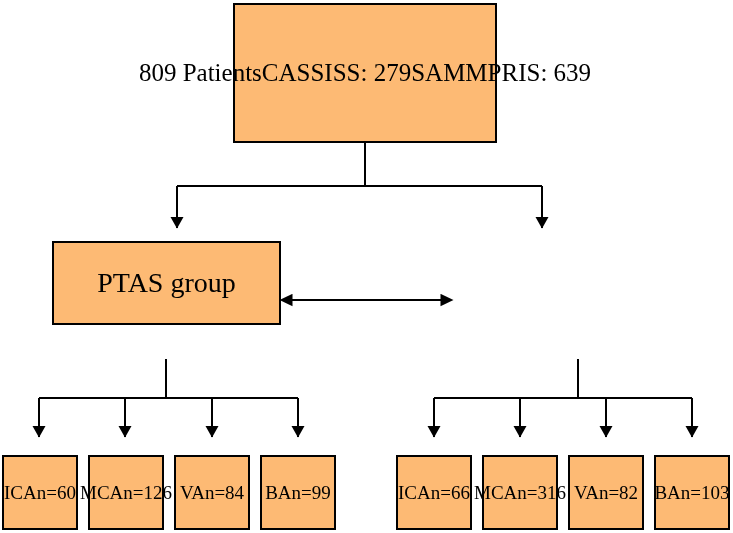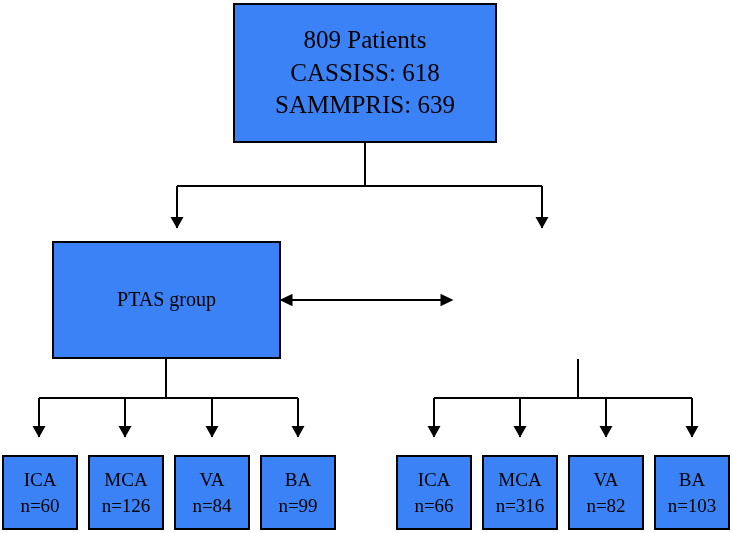--- a/index.html
+++ b/index.html
@@ -22,23 +22,23 @@
     top: 0;
     left: 0;
     width: 733px;
     height: 533px;
     display: block;
   }
   .node-box {
     position: absolute;
     box-sizing: border-box;
     border: 2px solid #000000;
-    background: #3b82f6;
+    background: #fdba74;
     display: flex;
-    flex-direction: column;
+    flex-direction: row;
     align-items: center;
     justify-content: center;
     text-align: center;
     color: #000000;
     font-family: "Liberation Serif", "DejaVu Serif", serif;
   }
   .node-box .line {
     display: block;
     white-space: nowrap;
   }
@@ -48,22 +48,22 @@
     top: 3px;
     width: 264px;
     height: 140px;
     font-size: 25px;
     line-height: 1.30;
   }
   
   .group-box {
     top: 241px;
     width: 229px;
-    height: 118px;
-    font-size: 20px;
+    height: 84px;
+    font-size: 28px;
     line-height: 1.28;
   }
   #node-group-ptas { left: 52px; }
   #node-group-medical { left: 451px; }
   
   .leaf-box {
     top: 455px;
     width: 76px;
     height: 75px;
     font-size: 19px;
@@ -113,21 +113,21 @@
       <path d="M 434 398 L 434 437" marker-end="url(#arrow-down)"></path>
       <path d="M 520 398 L 520 437" marker-end="url(#arrow-down)"></path>
       <path d="M 606 398 L 606 437" marker-end="url(#arrow-down)"></path>
       <path d="M 692 398 L 692 437" marker-end="url(#arrow-down)"></path>
 
     </g>
   </svg>
 
   <div class="node-box" id="node-root">
     <span class="line">809 Patients</span>
-    <span class="line">CASSISS: 618</span>
+    <span class="line">CASSISS: 279</span>
     <span class="line">SAMMPRIS: 639</span>
   </div>
 
   <div class="node-box group-box" id="node-group-ptas">
     <span class="line">PTAS group</span>
   </div>
 
 
   <div class="node-box leaf-box" style="left:2px;">
     <span class="line">ICA</span>

